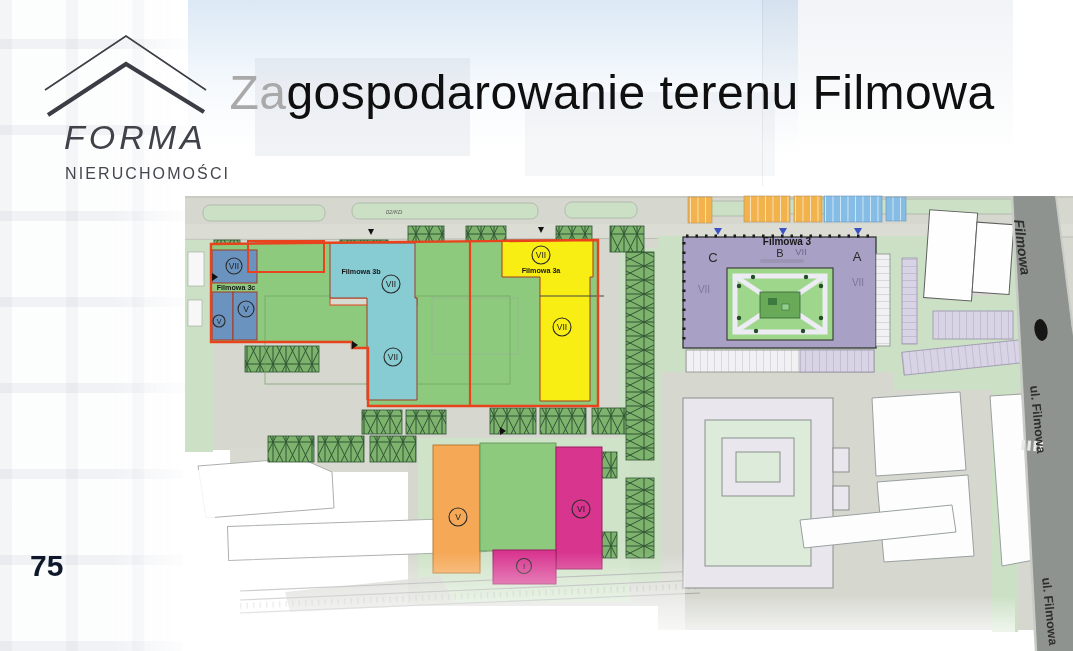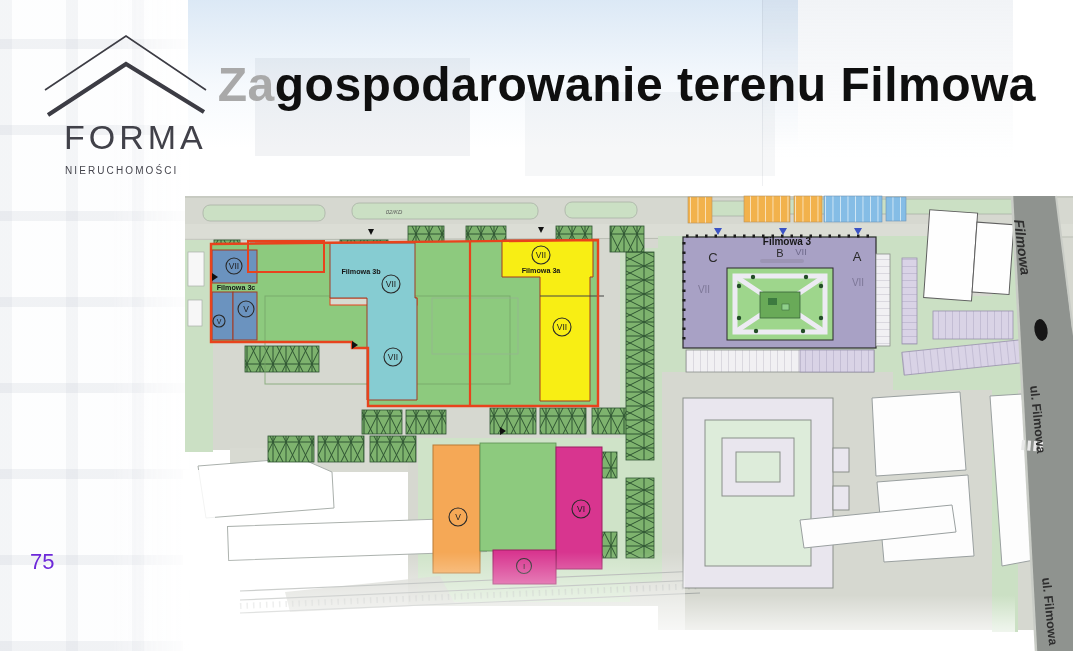--- a/index.html
+++ b/index.html
@@ -14,28 +14,28 @@
   .bgSky{position:absolute;left:188px;top:0;width:610px;height:190px;pointer-events:none;
        background:linear-gradient(180deg, rgba(203,222,241,.68) 0%, rgba(226,237,248,.32) 45%, rgba(255,255,255,0) 78%);}
   .bgB1{position:absolute;left:255px;top:58px;width:215px;height:98px;background:rgba(128,139,158,.10);pointer-events:none;}
   .bgB2{position:absolute;left:525px;top:92px;width:250px;height:84px;background:rgba(128,139,158,.07);pointer-events:none;}
   .bgB3{position:absolute;left:762px;top:0;width:250px;height:186px;pointer-events:none;
        background:linear-gradient(180deg, rgba(186,197,212,.20), rgba(255,255,255,0) 85%);
        border-left:1px solid rgba(120,130,150,.12);}
   
   .logo{position:absolute;left:18px;top:8px;width:215px;height:188px;}
   .logo svg{position:absolute;left:0;top:0;}
-  .logo-name{position:absolute;left:46px;top:110px;font-size:34px;color:#414149;letter-spacing:4px;}
-  .logo-sub{position:absolute;left:47px;top:157px;font-size:10px;color:#46464e;letter-spacing:2.1px;}
-  
-  .title{position:absolute;left:188px;top:54px;width:848px;text-align:right;color:#0f0f0f;
-         font-weight:700;font-size:48px;line-height:61px;letter-spacing:.5px;}
+  .logo-name{position:absolute;left:46px;top:110px;font-size:34px;color:#414149;letter-spacing:4px;font-style:italic;}
+  .logo-sub{position:absolute;left:47px;top:157px;font-size:16px;color:#46464e;letter-spacing:2.1px;}
+  
+  .title{position:absolute;left:188px;top:62px;width:848px;text-align:center;color:#0f0f0f;
+         font-weight:400;font-size:48px;line-height:61px;letter-spacing:.5px;}
   .title .pre{color:#a9a9a9;}
   
-  .pageno{position:absolute;left:30px;top:549px;font-size:22px;color:#6d28d9;}
+  .pageno{position:absolute;left:30px;top:549px;font-size:30px;color:#0f172a;font-weight:bold;}
   
   .map{position:absolute;left:0;top:0;}
   .map text{font-family:"Liberation Sans",sans-serif;}
   .mlab{font-weight:bold;fill:#161616;}
   .stx{fill:#1d1d1d;}
 </style>
 </head>
 <body>
 
 <div class="slide">

